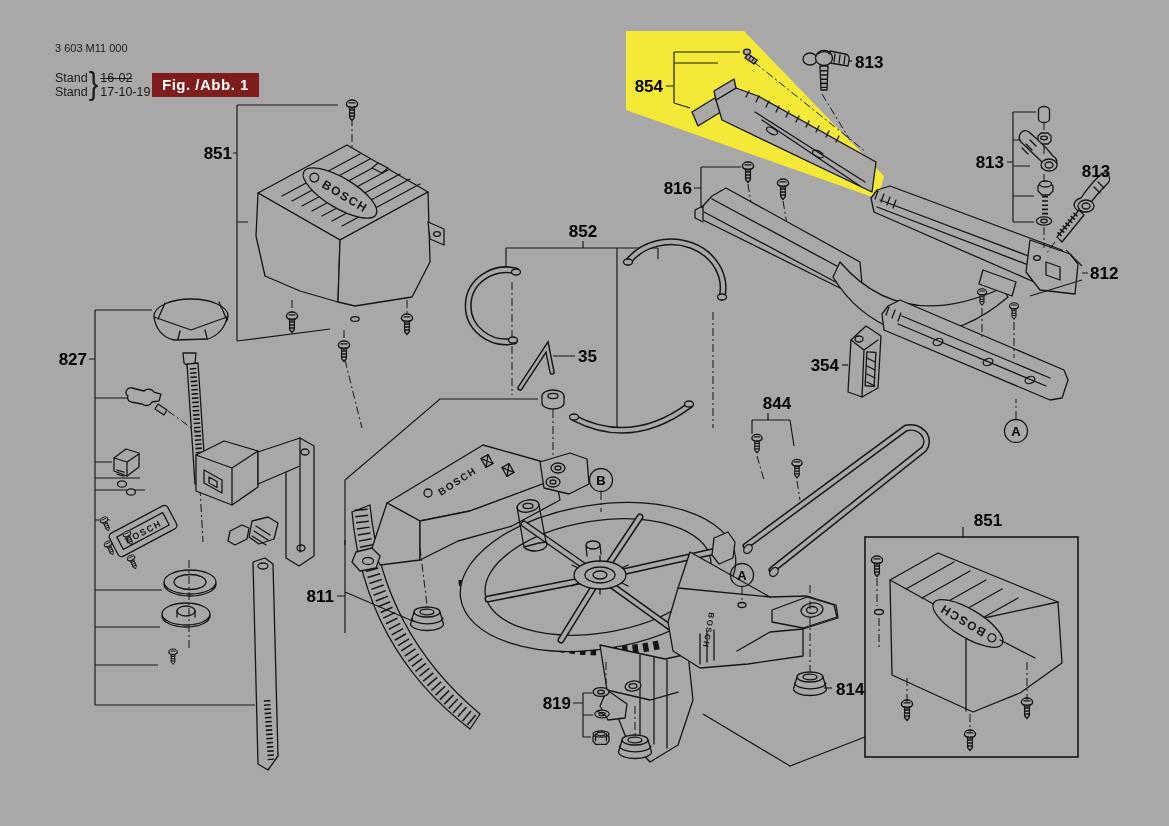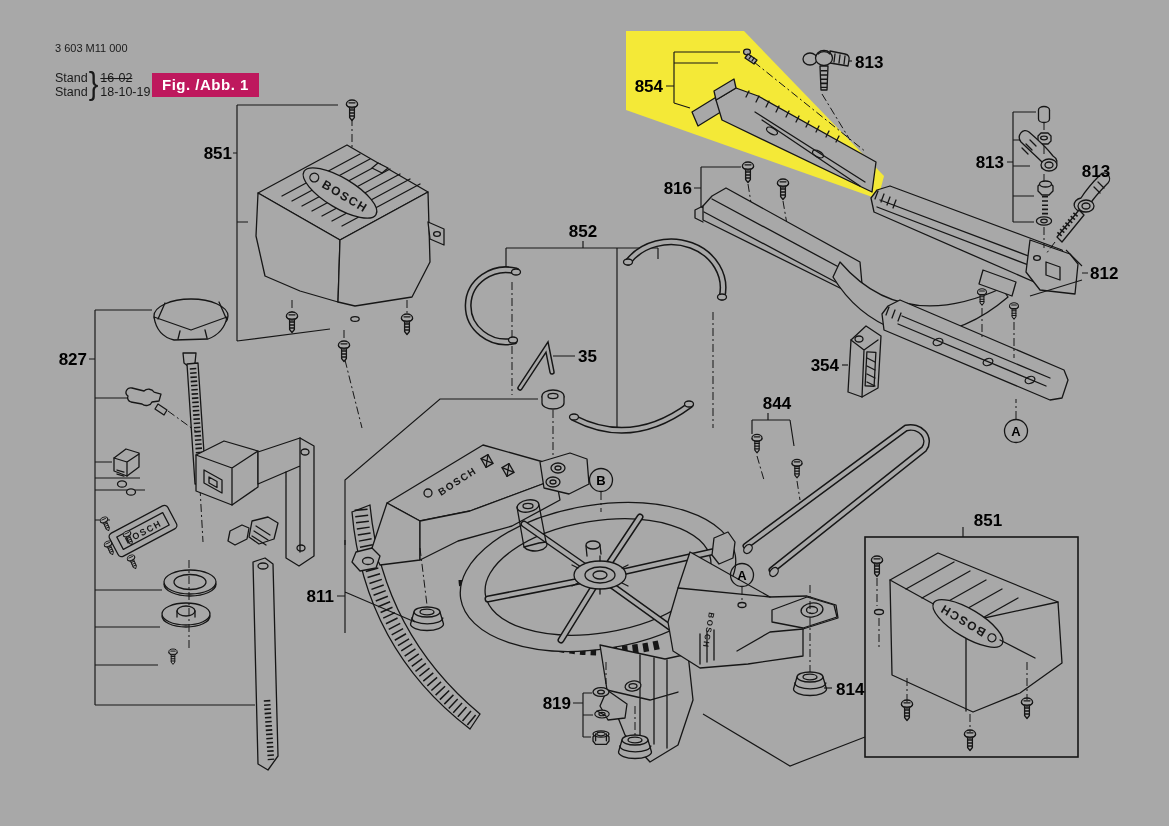--- a/index.html
+++ b/index.html
@@ -4,21 +4,21 @@
 <style>
   html,body{margin:0;padding:0;background:#888;}
   .stage{position:relative;width:1169px;height:826px;background:#a8a8a8;overflow:hidden;
          font-family:"Liberation Sans",sans-serif;color:#111;}
   .stage svg{position:absolute;left:0;top:0;}
   .hdr{position:absolute;left:55px;top:42px;font-size:11px;color:#1a1a1a;}
   .issue{position:absolute;left:55px;top:68px;font-size:12.5px;color:#1a1a1a;display:flex;align-items:center;}
   .issue .col{display:flex;flex-direction:column;line-height:14px;justify-content:center;}
   .issue .brace{font-size:29px;font-weight:400;margin:0 2px 0 1px;transform:scaleY(1.05);}
   .issue .old{text-decoration:line-through;}
-  .badge{position:absolute;left:152px;top:73px;background:#be185d;color:#fff;font-weight:bold;
+  .badge{position:absolute;left:152px;top:73px;background:#7f1d1d;color:#fff;font-weight:bold;
          font-size:15px;padding:3px 10px 4px 10px;letter-spacing:0.5px;}
   .footer{position:absolute;left:55px;top:720px;font-size:12.5px;line-height:15.5px;color:#1a1a1a;}
   
   .s{fill:none;stroke:#161616;stroke-width:1.3;stroke-linecap:round;stroke-linejoin:round;}
   .f{fill:#a8a8a8;stroke:#161616;stroke-width:1.3;stroke-linejoin:round;}
   .tick{fill:none;stroke:#161616;stroke-width:1.15;}
   .dd{fill:none;stroke:#161616;stroke-width:1;stroke-dasharray:8 3 2 3;}
   .t1{fill:none;stroke:#161616;stroke-width:7;stroke-linecap:round;}
   .t2{fill:none;stroke:#a8a8a8;stroke-width:4;stroke-linecap:round;}
   .thr{fill:none;stroke:#161616;stroke-width:6.5;stroke-dasharray:1.6 2.6;}
@@ -418,19 +418,19 @@
 
 <div class="hdr">3 603 M11 000</div>
 <div class="issue">
   <span class="col">
     <span>Stand</span>
     <span>Stand</span>
   </span>
   <span class="brace">}</span>
   <span class="col">
     <span class="old">16-02</span>
-    <span>18-10-19</span>
+    <span>17-10-19</span>
   </span>
 </div>
 <div class="badge">Fig. /Abb. 1</div>
 
 
 </div>
 
 </body></html>

